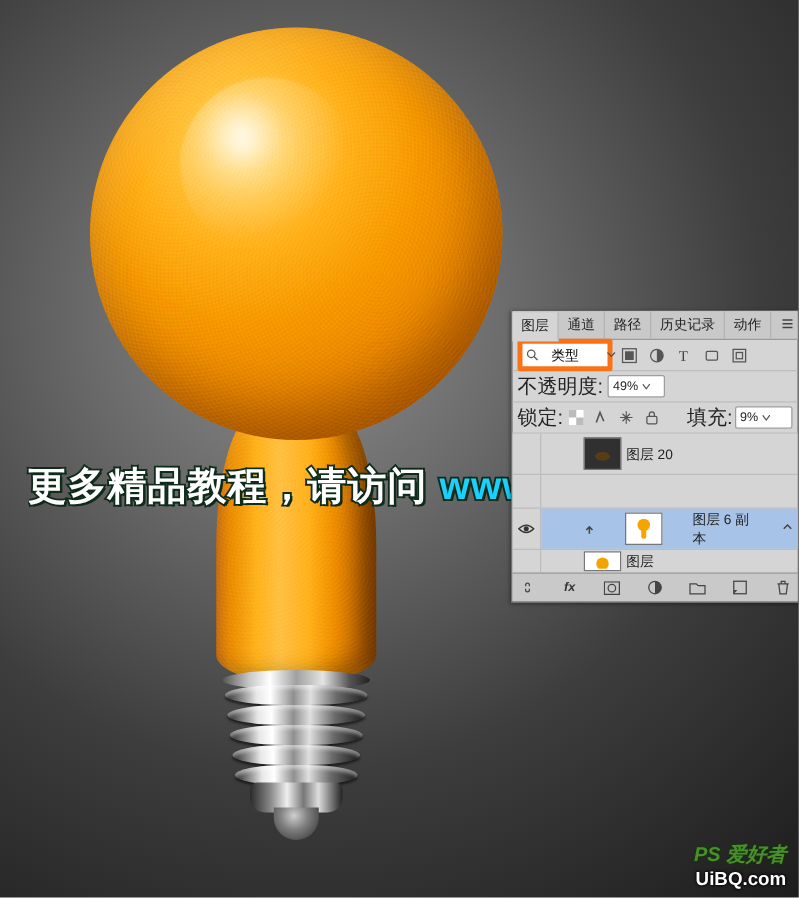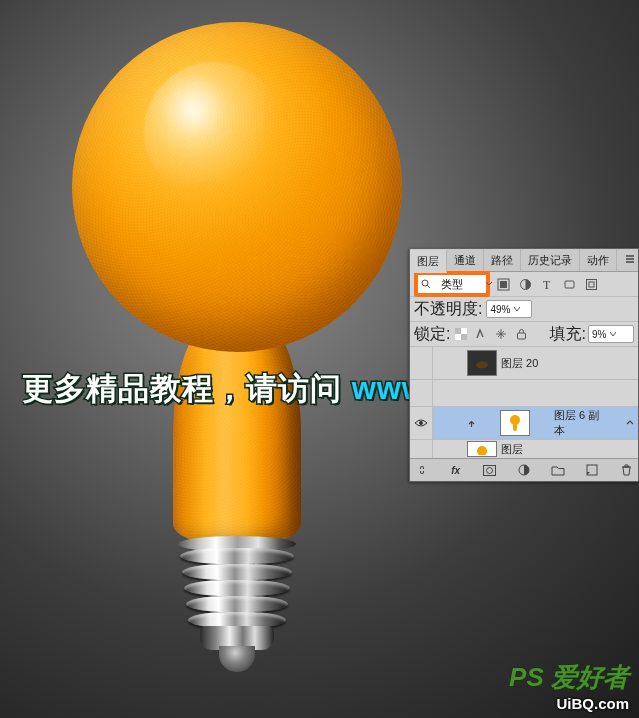--- a/index.html
+++ b/index.html
@@ -167,21 +167,21 @@
     right: 10px;
     bottom: 6px;
     display: flex;
     flex-direction: column;
     align-items: flex-end;
     gap: 0;
   }
   .watermark .wm1 {
     color: #4a8f2e;
     font-weight: 700;
-    font-size: 26px;
+    font-size: 16px;
     font-style: italic;
     -webkit-text-stroke: 1.5px #19330f;
     paint-order: stroke fill;
   }
   .watermark .wm2 {
     color: #fff;
     font-size: 15px;
     font-weight: 600;
     text-shadow: 0 0 3px #000, 0 0 2px #000;
   }

